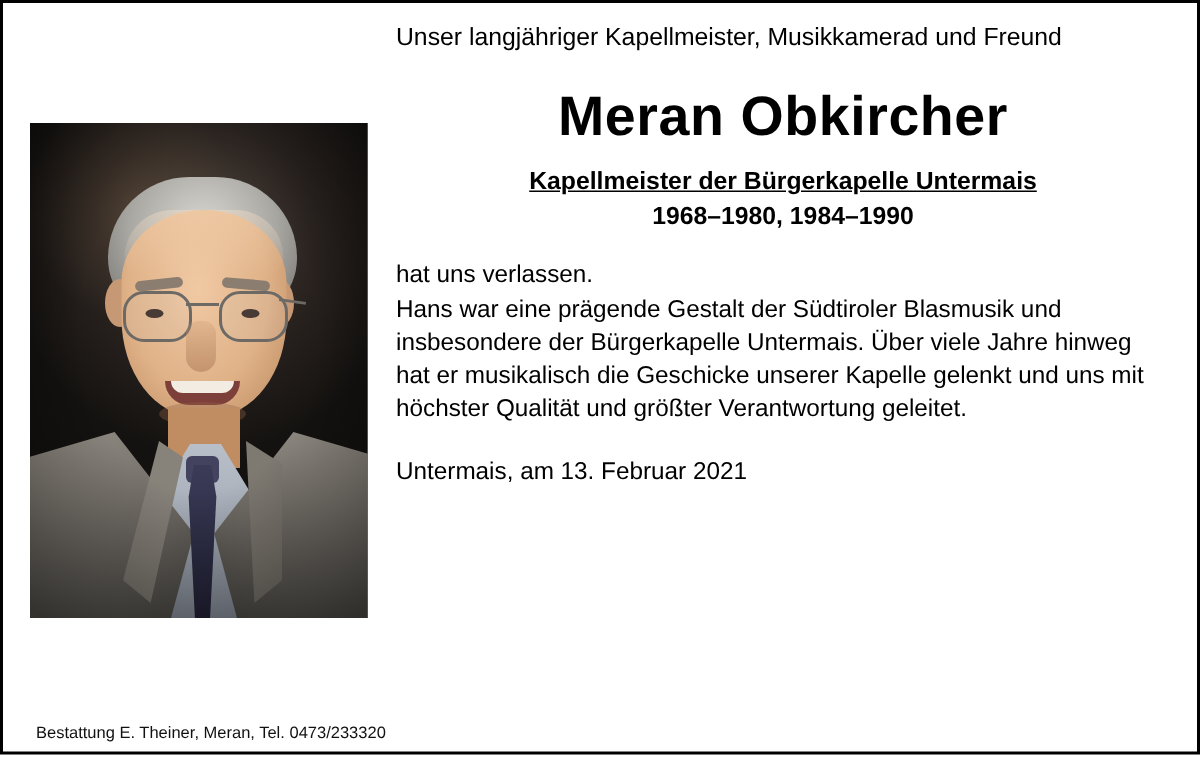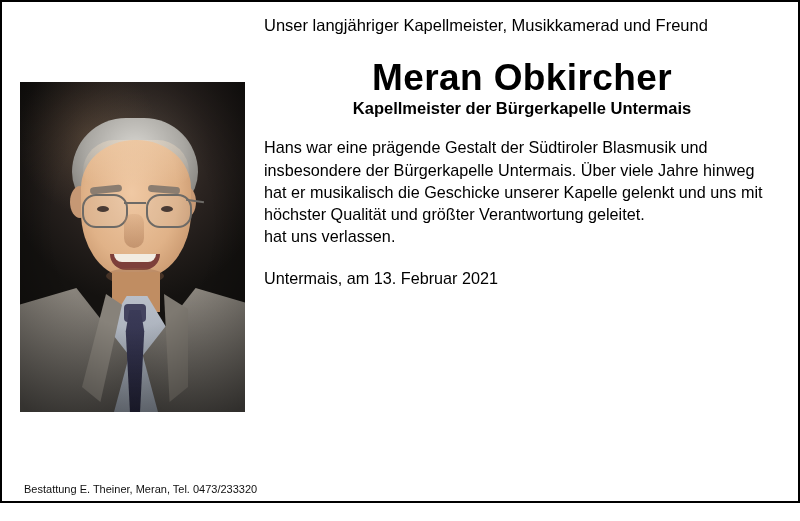--- a/index.html
+++ b/index.html
@@ -223,20 +223,22 @@
     text-align: center;
     font-size: 37px;
     font-weight: bold;
     letter-spacing: 0.4px;
     margin-top: 20px;
   }
   .role {
     text-align: center;
     font-size: 16.5px;
     font-weight: bold;
+    margin-top: 13px;
+    text-decoration: underline;
   }
   .years {
     text-align: center;
     font-size: 16.5px;
     font-weight: bold;
     margin-top: 4px;
   }
   .body-text {
     margin-top: 18px;
     font-size: 16.2px;
@@ -298,23 +300,24 @@
       <div class="tie-knot"></div>
       <div class="tie"></div>
       <div class="vignette"></div>
     </div>
   </div>
 
   <div class="content">
     <div class="intro">Unser langjähriger Kapellmeister, Musikkamerad und Freund</div>
     <div class="name">Meran Obkircher</div>
     <div class="role">Kapellmeister der Bürgerkapelle Untermais</div>
+    <div class="years">1968–1980, 1984–1990</div>
 
     <div class="body-text">
+      <p>hat uns verlassen.</p>
       <p>Hans war eine prägende Gestalt der Südtiroler Blasmusik und insbesondere der Bürgerkapelle Untermais. Über viele Jahre hinweg hat er musikalisch die Geschicke unserer Kapelle gelenkt und uns mit höchster Qualität und größter Verantwortung geleitet.</p>
-      <p>hat uns verlassen.</p>
     </div>
 
     <div class="place-date">Untermais, am 13. Februar 2021</div>
   </div>
 
   <div class="footer">Bestattung E. Theiner, Meran, Tel. 0473/233320</div>
 </div>
 
 </body></html>

